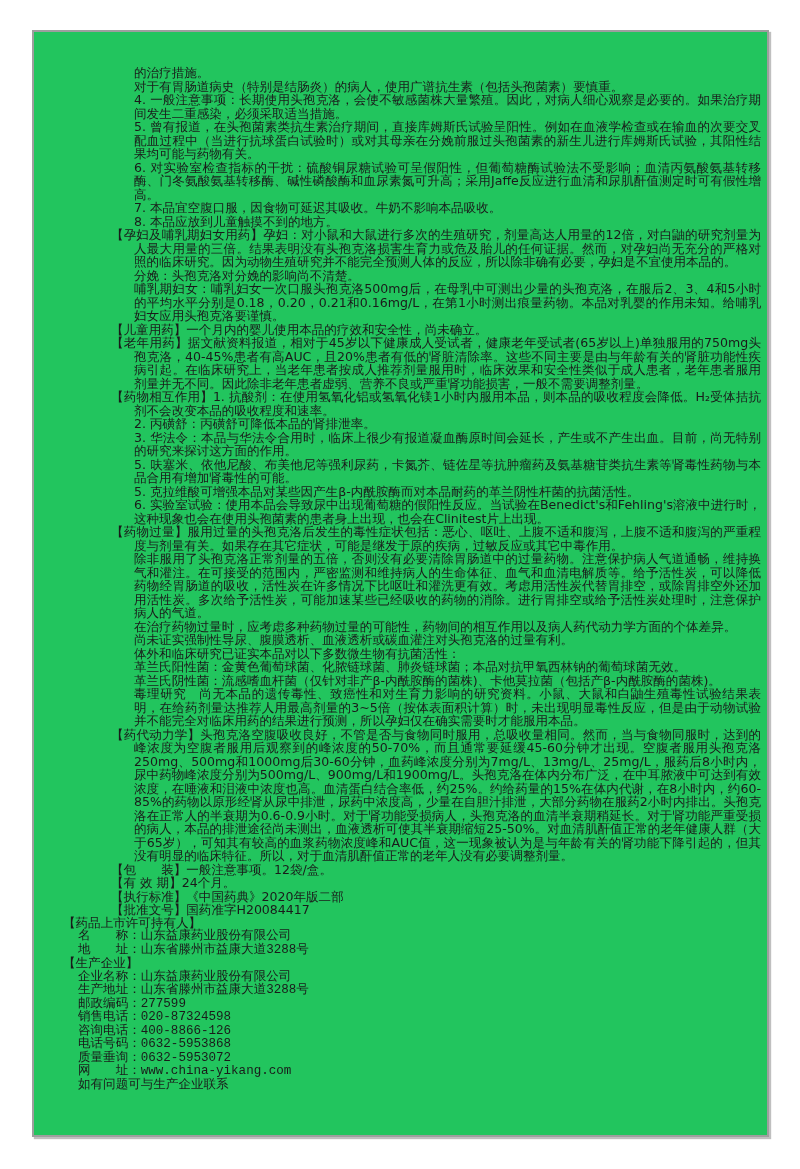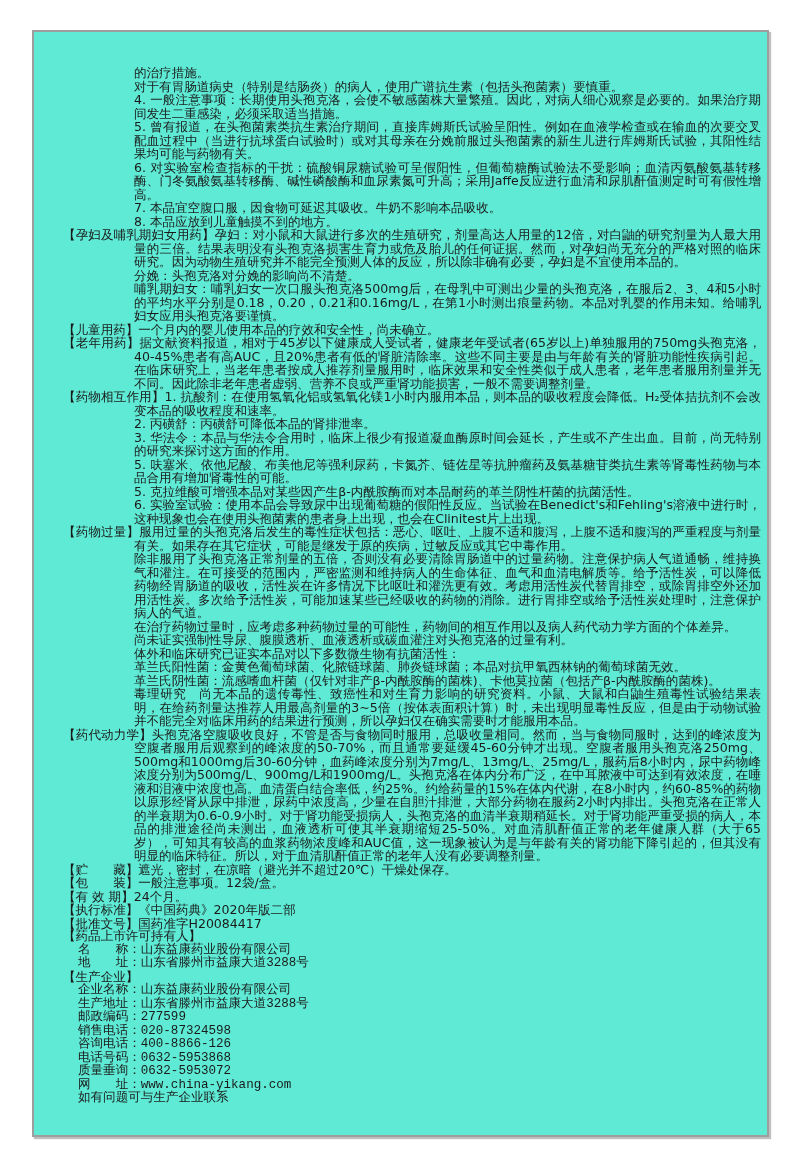--- a/index.html
+++ b/index.html
@@ -4,38 +4,38 @@
 <style>
   html,body{margin:0;padding:0;background:#ffffff;}
   body{
     width:800px;height:1169px;position:relative;
     font-family:"DejaVu Sans","Liberation Sans",sans-serif;
     -webkit-font-smoothing:antialiased;
   }
   .page{
     position:absolute;left:32px;top:30px;
     width:737px;height:1107px;
-    background:#5eead4;
+    background:#22c55e;
     border:2px solid #9e9e9e;
     box-shadow:2px 2px 1px rgba(0,0,0,0.25);
     box-sizing:border-box;
     overflow:hidden;
   }
   .textarea{
     position:absolute;left:29px;top:34px;right:6px;
     color:#1a1a1a;
     font-size:12.55px;
     line-height:13.5px;
     text-align:justify;
   }
   p{margin:0;padding:0;}
   
   .sec{margin-left:71px;}
   .sec > p.first{text-indent:-71px;}
-  .sec .label{white-space:pre;}
+  .sec .label{white-space:pre;margin-left:48px;}
   .plain{margin-left:71px;}
   .subline{margin-left:15px;white-space:pre-wrap;font-family:Liberation Mono, monospace;}
   .labelline{white-space:pre;font-family:Liberation Serif, serif;}
 </style>
 </head>
 <body>
 
 <div class="page">
   <div class="textarea">
 
@@ -83,23 +83,20 @@
       <p>体外和临床研究已证实本品对以下多数微生物有抗菌活性：</p>
       <p>革兰氏阳性菌：金黄色葡萄球菌、化脓链球菌、肺炎链球菌；本品对抗甲氧西林钠的葡萄球菌无效。</p>
       <p>革兰氏阴性菌：流感嗜血杆菌（仅针对非产β-内酰胺酶的菌株)、卡他莫拉菌（包括产β-内酰胺酶的菌株)。</p>
       <p>毒理研究　尚无本品的遗传毒性、致癌性和对生育力影响的研究资料。小鼠、大鼠和白鼬生殖毒性试验结果表明，在给药剂量达推荐人用最高剂量的3~5倍（按体表面积计算）时，未出现明显毒性反应，但是由于动物试验并不能完全对临床用药的结果进行预测，所以孕妇仅在确实需要时才能服用本品。</p>
     </div>
 
     <div class="sec">
       <p class="first"><span class="label">【药代动力学】</span><span>头孢克洛空腹吸收良好，不管是否与食物同时服用，总吸收量相同。然而，当与食物同服时，达到的峰浓度为空腹者服用后观察到的峰浓度的50-70%，而且通常要延缓45-60分钟才出现。空腹者服用头孢克洛250mg、500mg和1000mg后30-60分钟，血药峰浓度分别为7mg/L、13mg/L、25mg/L，服药后8小时内，尿中药物峰浓度分别为500mg/L、900mg/L和1900mg/L。头孢克洛在体内分布广泛，在中耳脓液中可达到有效浓度，在唾液和泪液中浓度也高。血清蛋白结合率低，约25%。约给药量的15%在体内代谢，在8小时内，约60-85%的药物以原形经肾从尿中排泄，尿药中浓度高，少量在自胆汁排泄，大部分药物在服药2小时内排出。头孢克洛在正常人的半衰期为0.6-0.9小时。对于肾功能受损病人，头孢克洛的血清半衰期稍延长。对于肾功能严重受损的病人，本品的排泄途径尚未测出，血液透析可使其半衰期缩短25-50%。对血清肌酐值正常的老年健康人群（大于65岁），可知其有较高的血浆药物浓度峰和AUC值，这一现象被认为是与年龄有关的肾功能下降引起的，但其没有明显的临床特征。所以，对于血清肌酐值正常的老年人没有必要调整剂量。</span></p>
     </div>
 
-    <div class="sec">
-      <p class="first"><span class="label">【贮　　藏】</span><span>遮光，密封，在凉暗（避光并不超过20℃）干燥处保存。</span></p>
-    </div>
 
     <div class="sec">
       <p class="first"><span class="label">【包　　装】</span><span>一般注意事项。12袋/盒。</span></p>
     </div>
 
     <div class="sec">
       <p class="first"><span class="label">【有 效 期】</span><span>24个月。</span></p>
     </div>
 
     <div class="sec">

